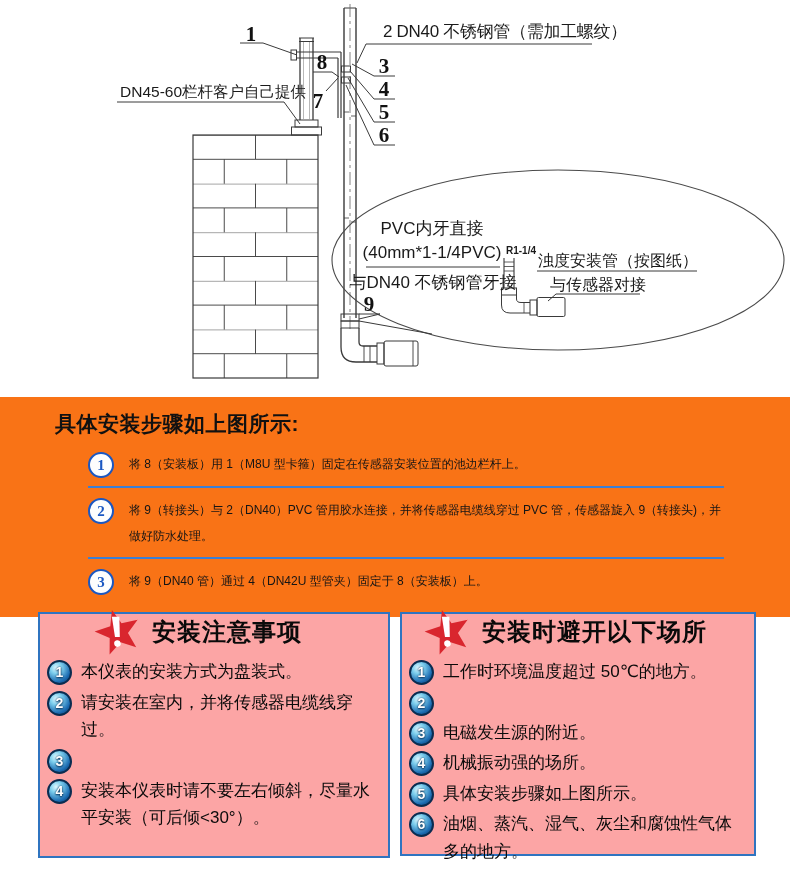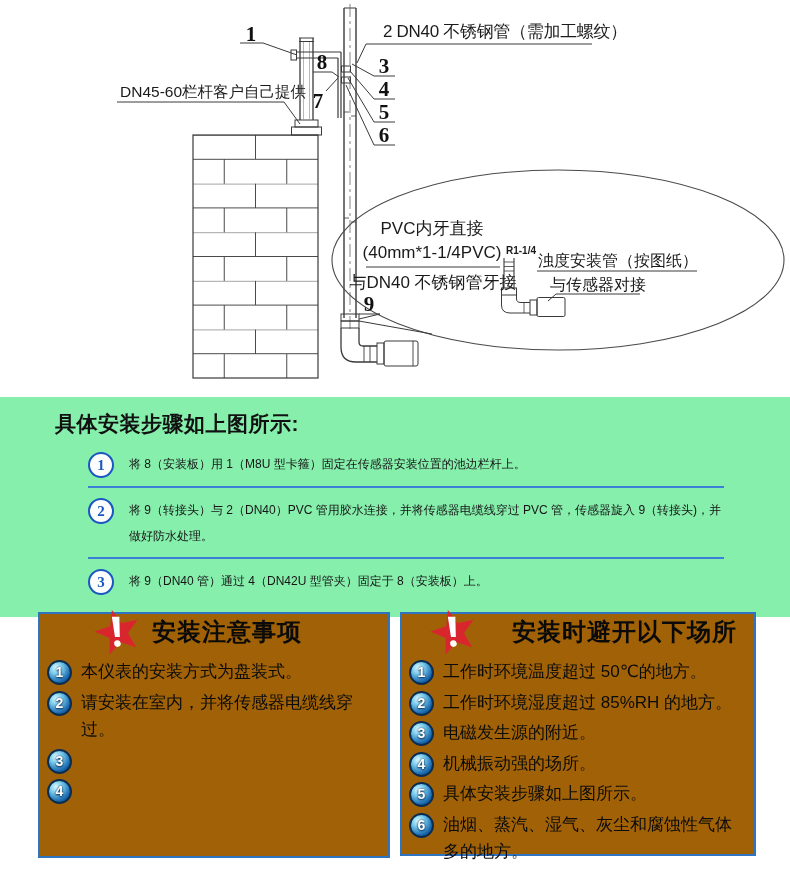--- a/index.html
+++ b/index.html
@@ -6,36 +6,36 @@
   body{width:790px;height:870px;font-family:"Liberation Sans","DejaVu Sans",sans-serif;color:#111;position:relative;overflow:hidden;}
   .canvas{position:absolute;inset:0;width:790px;height:870px;background:#fff;}
 
   
   .diagram{position:absolute;top:0;left:0;width:790px;height:397px;}
   .diagram svg{display:block;}
   .dlab{font-family:"Liberation Sans","DejaVu Sans",sans-serif;fill:#1a1a1a;}
   .dnum{font-family:"Liberation Serif","DejaVu Serif",serif;font-weight:bold;fill:#111;}
 
   
-  .steps-section{position:absolute;top:397px;left:0;width:790px;height:220px;background:#86efac;box-sizing:border-box;padding-top:13px;}
+  .steps-section{position:absolute;top:397px;left:0;width:790px;height:220px;background:#f97316;box-sizing:border-box;padding-top:13px;}
   .steps-title{font-size:21px;font-weight:bold;margin:0 0 4px 55px;letter-spacing:.5px;}
   .steps-list{margin:0 66px 0 88px;}
   .step-row{display:flex;align-items:flex-start;gap:15px;padding:9px 0 8px 0;}
   .step-row.rule{border-bottom:2px solid #3b7fd6;}
   .step-num{flex:none;width:22px;height:22px;margin-top:1px;border:2px solid #1a57c2;border-radius:50%;background:#fdfdfd;color:#1a57c2;font-weight:bold;font-size:15px;line-height:22px;text-align:center;font-family:"Liberation Serif","DejaVu Serif",serif;}
   .step-text{font-size:12px;line-height:26px;color:#151515;}
 
   
   .boxes{position:absolute;top:612px;left:0;width:790px;height:248px;}
-  .box{position:absolute;box-sizing:border-box;border:2px solid #2f74c0;background:#a16207;}
+  .box{position:absolute;box-sizing:border-box;border:2px solid #2f74c0;background:#fca5a5;}
   .box-left{left:38px;top:0;width:352px;height:246px;}
   .box-right{left:400px;top:0;width:356px;height:244px;}
   .box-header{display:flex;align-items:center;height:48px;margin-top:-6px;}
   .box-left .box-header{padding-left:52px;}
-  .box-right .box-header{padding-left:26px;gap:24px;}
+  .box-right .box-header{padding-left:20px;}
   .star-wrap{flex:none;width:52px;height:52px;margin-right:8px;margin-top:-4px;}
   .box-title{font-size:24px;font-weight:bold;letter-spacing:1px;color:#0a0a0a;white-space:nowrap;}
   .note-list{padding:2px 6px 0 7px;}
   .note-item{display:flex;align-items:flex-start;gap:9px;margin-bottom:3px;}
   .badge{flex:none;width:25px;height:25px;border-radius:50%;border:2px solid #0a2c50;box-sizing:border-box;background:radial-gradient(circle at 34% 28%,#dff7ff 0%,#7fd0ee 28%,#1c6cb2 68%,#072c55 100%);color:#fff;font-weight:bold;font-size:14px;line-height:21px;text-align:center;text-shadow:0 0 2px #06335e,0 1px 2px #06335e;margin-top:2px;}
   .note-text{font-size:17px;line-height:27.5px;color:#0b0b0b;text-decoration-color:#9db7d6;text-decoration-thickness:1px;text-underline-offset:4px;}
 </style>
 </head>
 <body>
 
@@ -179,20 +179,21 @@
         </div>
         <div class="note-item">
           <span class="badge">2</span>
           <span class="note-text">请安装在室内，并将传感器电缆线穿过。</span>
         </div>
         <div class="note-item">
           <span class="badge">3</span>
         </div>
         <div class="note-item">
           <span class="badge">4</span>
+          <span class="note-text">安装本仪表时请不要左右倾斜，尽量水平安装（可后倾&lt;30°）。</span>
         </div>
       </div>
     </div>
 
     <div class="box box-right">
       <div class="box-header">
         <span class="star-wrap">
           <svg width="52" height="52" viewBox="0 0 60 60">
             <polygon points="23,6.9 34.1,22.3 52.6,18.3 41.5,33.6 51,50 33,44.1 20.3,58.2 20.4,39.3 3,31.6 21.1,25.8" fill="#d9262e"></polygon>
             <g transform="rotate(-10 29 32)">
@@ -203,21 +204,20 @@
         </span>
         <span class="box-title">安装时避开以下场所</span>
       </div>
       <div class="note-list">
         <div class="note-item">
           <span class="badge">1</span>
           <span class="note-text">工作时环境温度超过 50℃的地方。</span>
         </div>
         <div class="note-item">
           <span class="badge">2</span>
-          <span class="note-text">工作时环境湿度超过 85%RH 的地方。</span>
         </div>
         <div class="note-item">
           <span class="badge">3</span>
           <span class="note-text">电磁发生源的附近。</span>
         </div>
         <div class="note-item">
           <span class="badge">4</span>
           <span class="note-text">机械振动强的场所。</span>
         </div>
         <div class="note-item">

